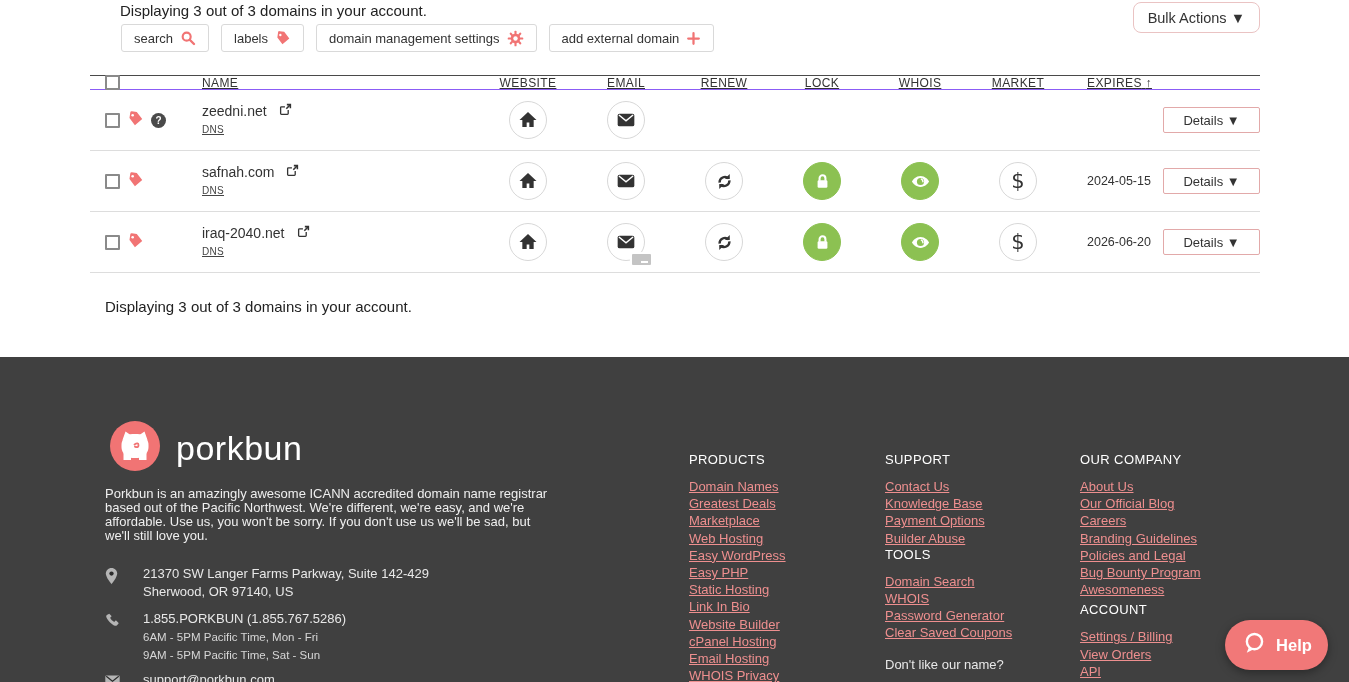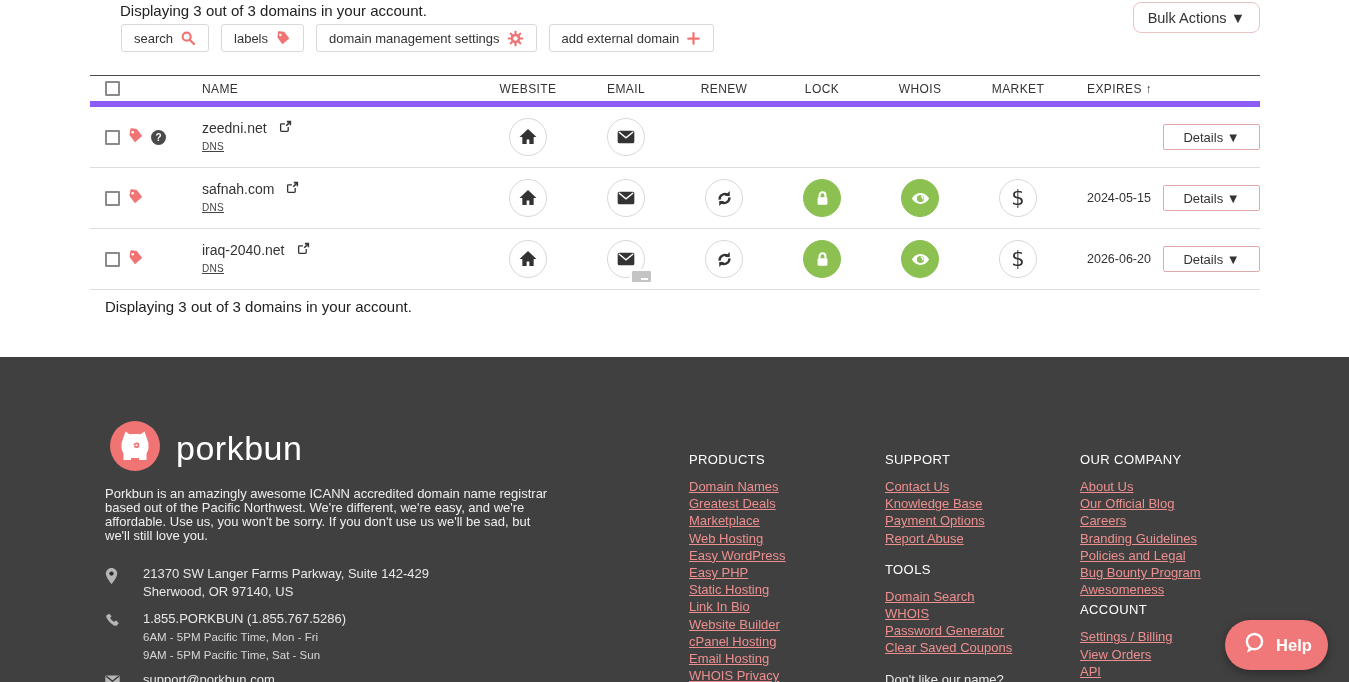--- a/index.html
+++ b/index.html
@@ -14,22 +14,22 @@
           background:#fff; border:1px solid #d9d9d9; border-radius:3px;
           font-size:13px; color:#333; cursor:pointer; }
   .tbtn svg { display:block; }
   .bulk-btn { position:absolute; right:89px; top:2px; height:31px; padding:0 14px;
           display:flex; align-items:center; background:#fff; border:1px solid #eac3c3;
           border-radius:8px; font-size:14.5px; color:#333; cursor:pointer; }
 
   
   .dtable { position:absolute; left:90px; top:75px; width:1170px; }
   .trow { display:flex; align-items:center; }
-  .thead { height:32px; border-top:1px solid #4a4a4a; border-bottom:6px solid #8b5cf6;
-           font-size:12px; letter-spacing:.4px; color:#333; }
+  .thead { height:15px; border-top:1px solid #4a4a4a; border-bottom:1px solid #8b5cf6;
+           font-size:12px; letter-spacing:.4px; color:#333;text-decoration:underline; }
   .tbody-row { height:61px; border-bottom:1px solid #ddd; }
   .col-sel { width:112px; padding-left:15px; display:flex; align-items:center; gap:7px; }
   .col-name { width:277px; }
   .col-icon { width:98px; display:flex; justify-content:center; }
   .col-expires { width:94px; padding-left:20px; font-size:12.5px; color:#333; }
   .col-details { width:99px; display:flex; justify-content:flex-end; }
   .thead .col-name, .thead .col-expires { font-size:12px; }
   .thead .col-icon { justify-content:center; }
 
   .checkbox { width:15px; height:15px; border:2px solid #8a8a8a; border-radius:1px; background:#fff; cursor:pointer; }
@@ -58,21 +58,21 @@
   .f-desc { position:absolute; left:105px; top:130px; width:445px; font-size:13px; line-height:14px; color:#efefef; }
   .contact { position:absolute; left:105px; display:flex; gap:22px; }
   .contact .cicon { width:16px; padding-top:2px; }
   .contact .ctext { font-size:13px; line-height:17.5px; color:#e8e8e8; }
   .hours { font-size:11.5px; color:#d6d6d6; line-height:18.5px; }
   .fcol { position:absolute; top:95px; }
   .fcol-products { left:689px; }
   .fcol-support  { left:885px; }
   .fcol-company  { left:1080px; }
   .fhead { font-size:13px; color:#fff; letter-spacing:.4px; margin-bottom:11px; }
-  .fhead.second { margin-top:15px; }
+  .fhead.second { }
   .flink { font-size:13px; line-height:17.2px; color:#ee8f8f; text-decoration:underline; cursor:pointer; }
   .fextra { margin-top:15px; font-size:13px; color:#e8e8e8; }
 
   .help-btn { position:absolute; left:1225px; top:620px; width:103px; height:50px; border-radius:25px;
               background:#f17878; display:flex; align-items:center; justify-content:center; gap:9px;
               box-shadow:0 3px 10px rgba(0,0,0,.35); cursor:pointer; }
   .help-label { color:#fff; font-size:16.5px; font-weight:bold; }
 </style>
 </head>
 <body>
@@ -407,21 +407,21 @@
       <div class="flink">cPanel Hosting</div>
       <div class="flink">Email Hosting</div>
       <div class="flink">WHOIS Privacy</div>
     </div>
 
     <div class="fcol fcol-support">
       <div class="fhead">SUPPORT</div>
       <div class="flink">Contact Us</div>
       <div class="flink">Knowledge Base</div>
       <div class="flink">Payment Options</div>
-      <div class="flink">Report Abuse</div>
+      <div class="flink">Builder Abuse</div>
       <div class="fhead second">TOOLS</div>
       <div class="flink">Domain Search</div>
       <div class="flink">WHOIS</div>
       <div class="flink">Password Generator</div>
       <div class="flink">Clear Saved Coupons</div>
       <div class="fextra">Don't like our name?</div>
     </div>
 
     <div class="fcol fcol-company">
       <div class="fhead">OUR COMPANY</div>

